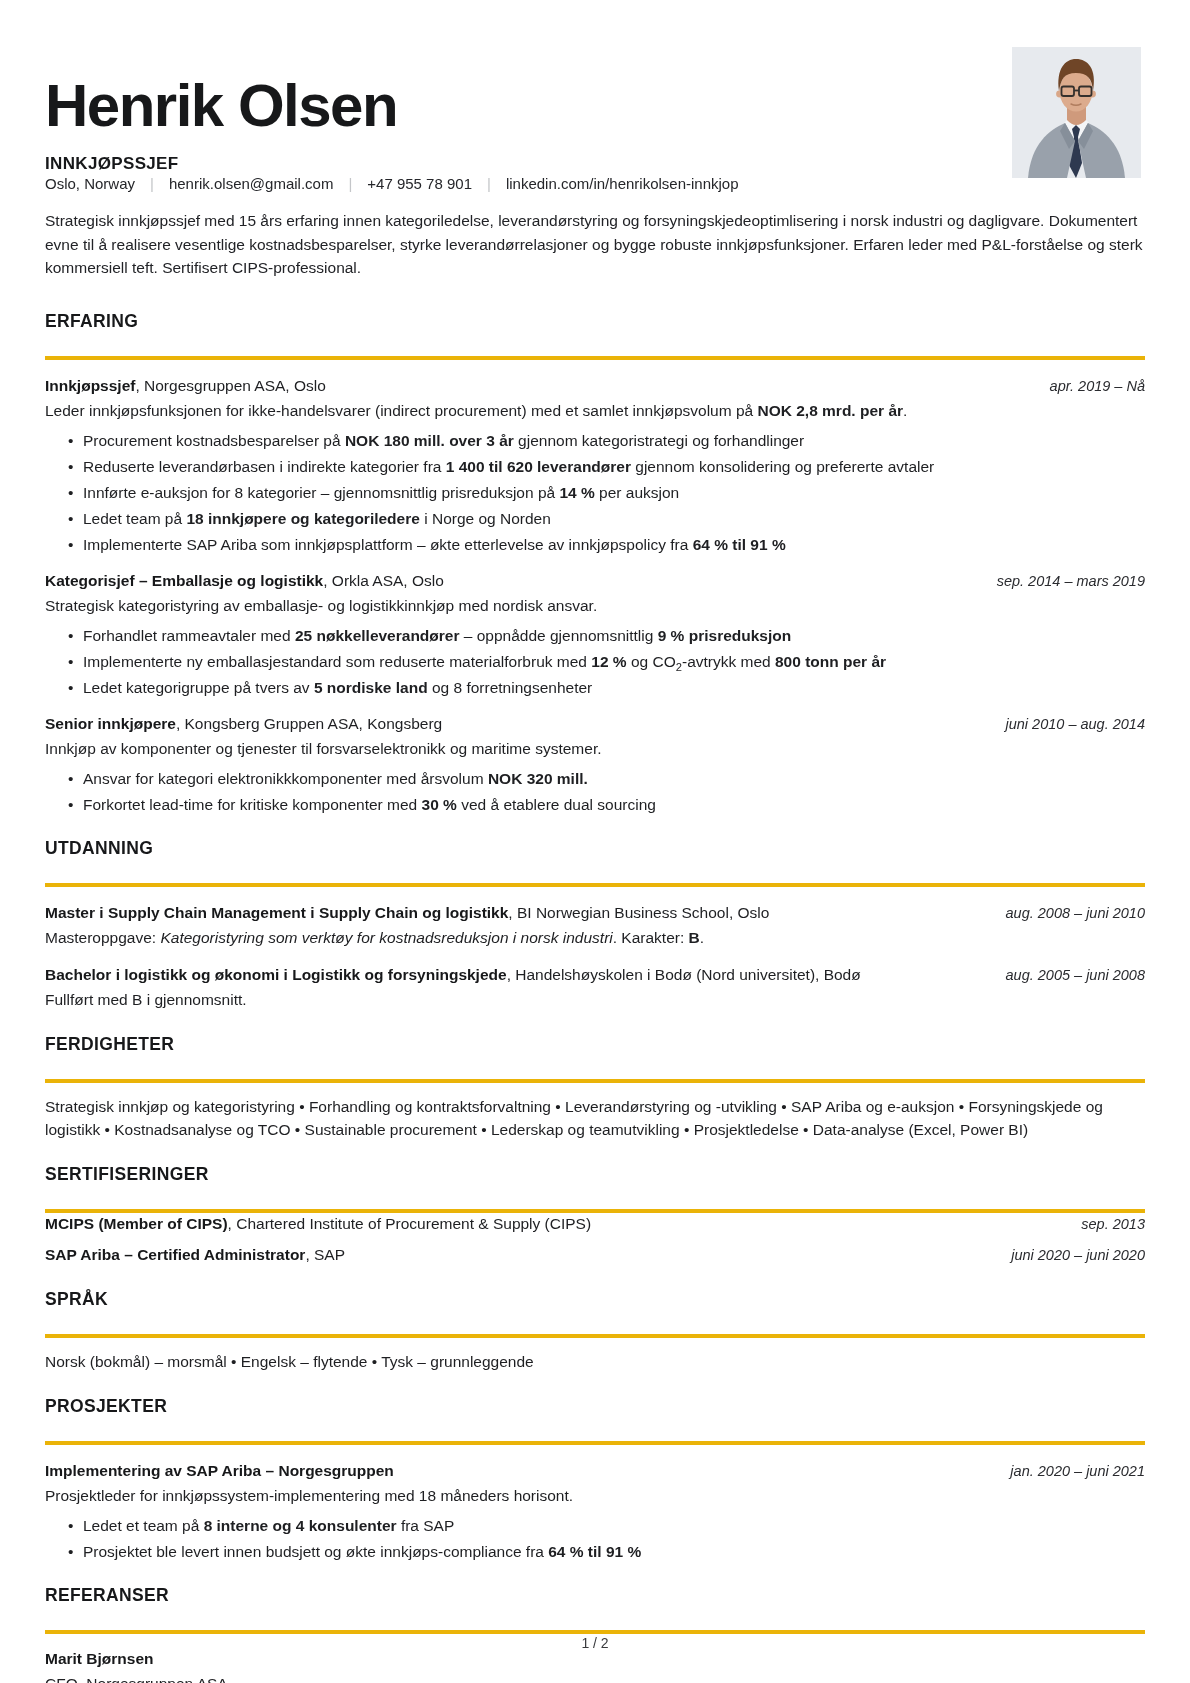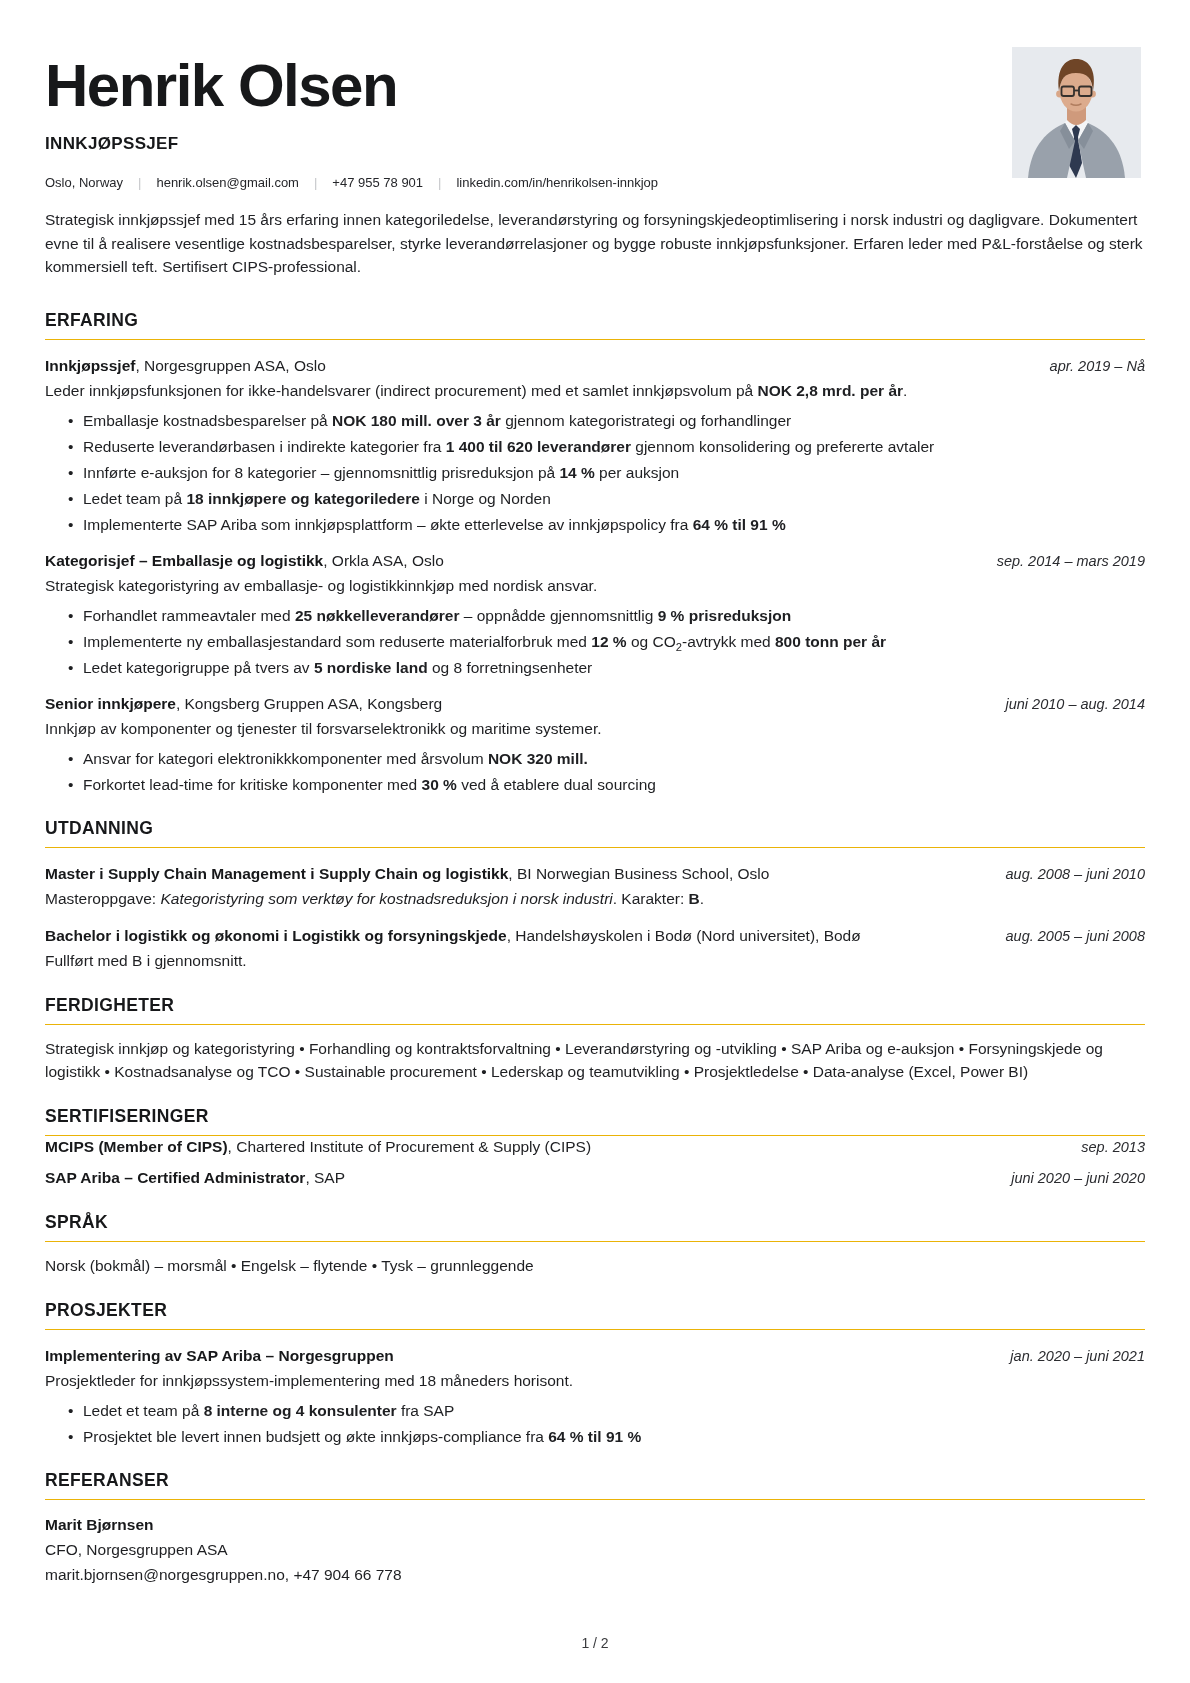--- a/index.html
+++ b/index.html
@@ -7,32 +7,32 @@
   body {
     width:1190px; height:1683px; position:relative; overflow:hidden;
     font-family:"Liberation Sans","DejaVu Sans",sans-serif;
     color:#1e1f22; -webkit-font-smoothing:antialiased;
   }
   .content { padding:0 45px; }
   b { font-weight:700; }
   sub { font-size:0.72em; line-height:0; }
 
   
-  .name { padding-top:54px; font-size:60px; line-height:64px; font-weight:800; letter-spacing:-1.5px; color:#17181a; }
+  .name { padding-top:74px; font-size:60px; line-height:64px; font-weight:800; letter-spacing:-1.5px; color:#17181a; }
   .role { margin-top:15px; font-size:17px; line-height:21px; font-weight:700; letter-spacing:.02em; color:#17181a; }
-  .contact { margin-top:19px; font-size:13px; line-height:20px; display:flex; align-items:center; color:#25262a; }
+  .contact { font-size:15px; line-height:20px; display:flex; align-items:center; color:#25262a; }
   .contact .sep { color:#c4c6c9; margin:0 15px; font-weight:400; }
   .summary { margin-top:15px; font-size:15.5px; line-height:23.5px; color:#222327; }
 
   .photo { position:absolute; top:47px; right:49px; width:129px; height:131px; display:block; }
 
   
   h2.section-title {
     margin-top:22px; font-size:17.5px; line-height:22px; font-weight:700;
-    letter-spacing:.02em; color:#17181a; padding-bottom:8px; border-bottom:1px solid #eab308;
+    letter-spacing:.02em; color:#17181a; padding-bottom:24px; border-bottom:4px solid #eab308;
   }
   h2.first-section { margin-top:30px; }
 
   .entry { margin-top:15px; }
   .entry-head { display:flex; justify-content:space-between; align-items:baseline; font-size:15.5px; line-height:21px; }
   .entry-head .head-left { padding-right:20px; }
   .entry-head b { color:#17181a; }
   .entry-date { font-style:italic; font-size:14.5px; white-space:nowrap; color:#2a2b2f; }
   .entry-desc { margin-top:2px; font-size:15.5px; line-height:23px; }
 
@@ -104,21 +104,21 @@
 
   <h2 class="section-title first-section">ERFARING</h2>
 
   <div class="entry">
     <div class="entry-head">
       <span class="head-left"><b>Innkjøpssjef</b><span>, Norgesgruppen ASA, Oslo</span></span>
       <span class="entry-date">apr. 2019 – Nå</span>
     </div>
     <div class="entry-desc"><span>Leder innkjøpsfunksjonen for ikke-handelsvarer (indirect procurement) med et samlet innkjøpsvolum på </span><b>NOK 2,8 mrd. per år</b><span>.</span></div>
     <ul class="bullets">
-      <li><span>Emballasje kostnadsbesparelser på </span><b>NOK 180 mill. over 3 år</b><span> gjennom kategoristrategi og forhandlinger</span></li>
+      <li><span>Procurement kostnadsbesparelser på </span><b>NOK 180 mill. over 3 år</b><span> gjennom kategoristrategi og forhandlinger</span></li>
       <li><span>Reduserte leverandørbasen i indirekte kategorier fra </span><b>1 400 til 620 leverandører</b><span> gjennom konsolidering og prefererte avtaler</span></li>
       <li><span>Innførte e-auksjon for 8 kategorier – gjennomsnittlig prisreduksjon på </span><b>14 %</b><span> per auksjon</span></li>
       <li><span>Ledet team på </span><b>18 innkjøpere og kategoriledere</b><span> i Norge og Norden</span></li>
       <li><span>Implementerte SAP Ariba som innkjøpsplattform – økte etterlevelse av innkjøpspolicy fra </span><b>64 % til 91 %</b></li>
     </ul>
   </div>
 
   <div class="entry">
     <div class="entry-head">
       <span class="head-left"><b>Kategorisjef – Emballasje og logistikk</b><span>, Orkla ASA, Oslo</span></span>

